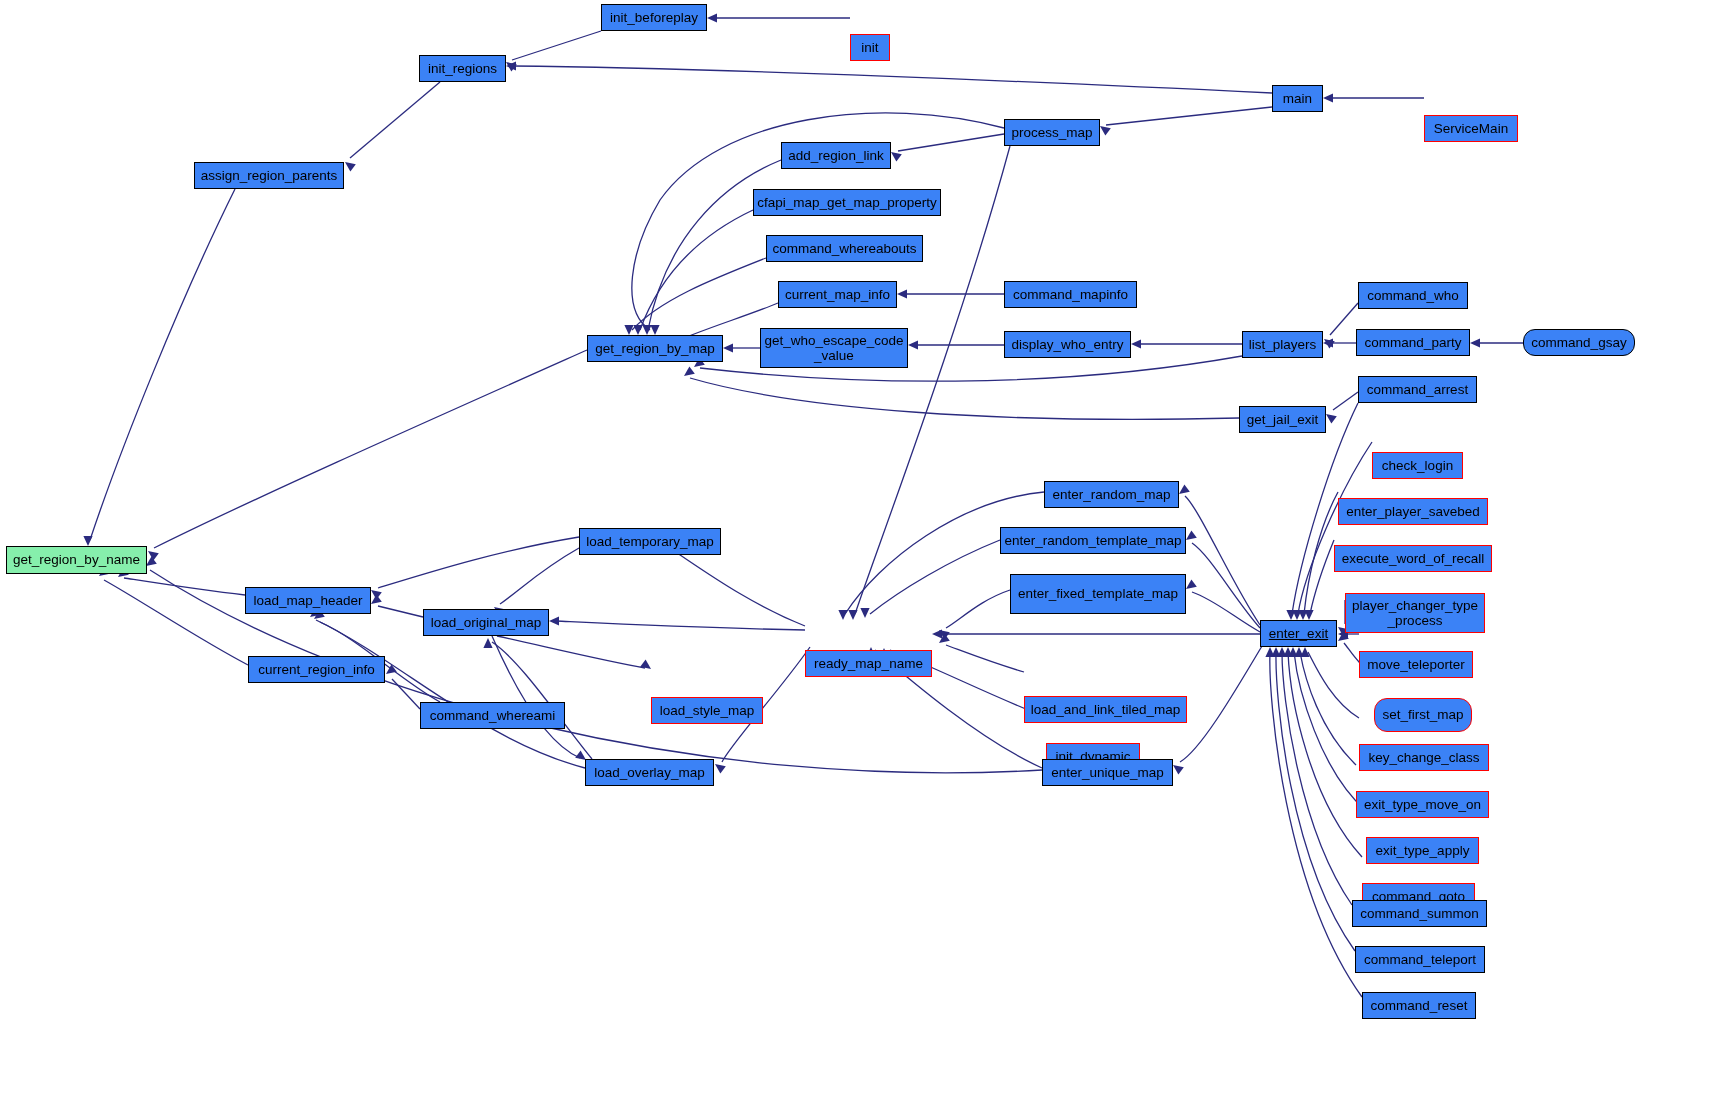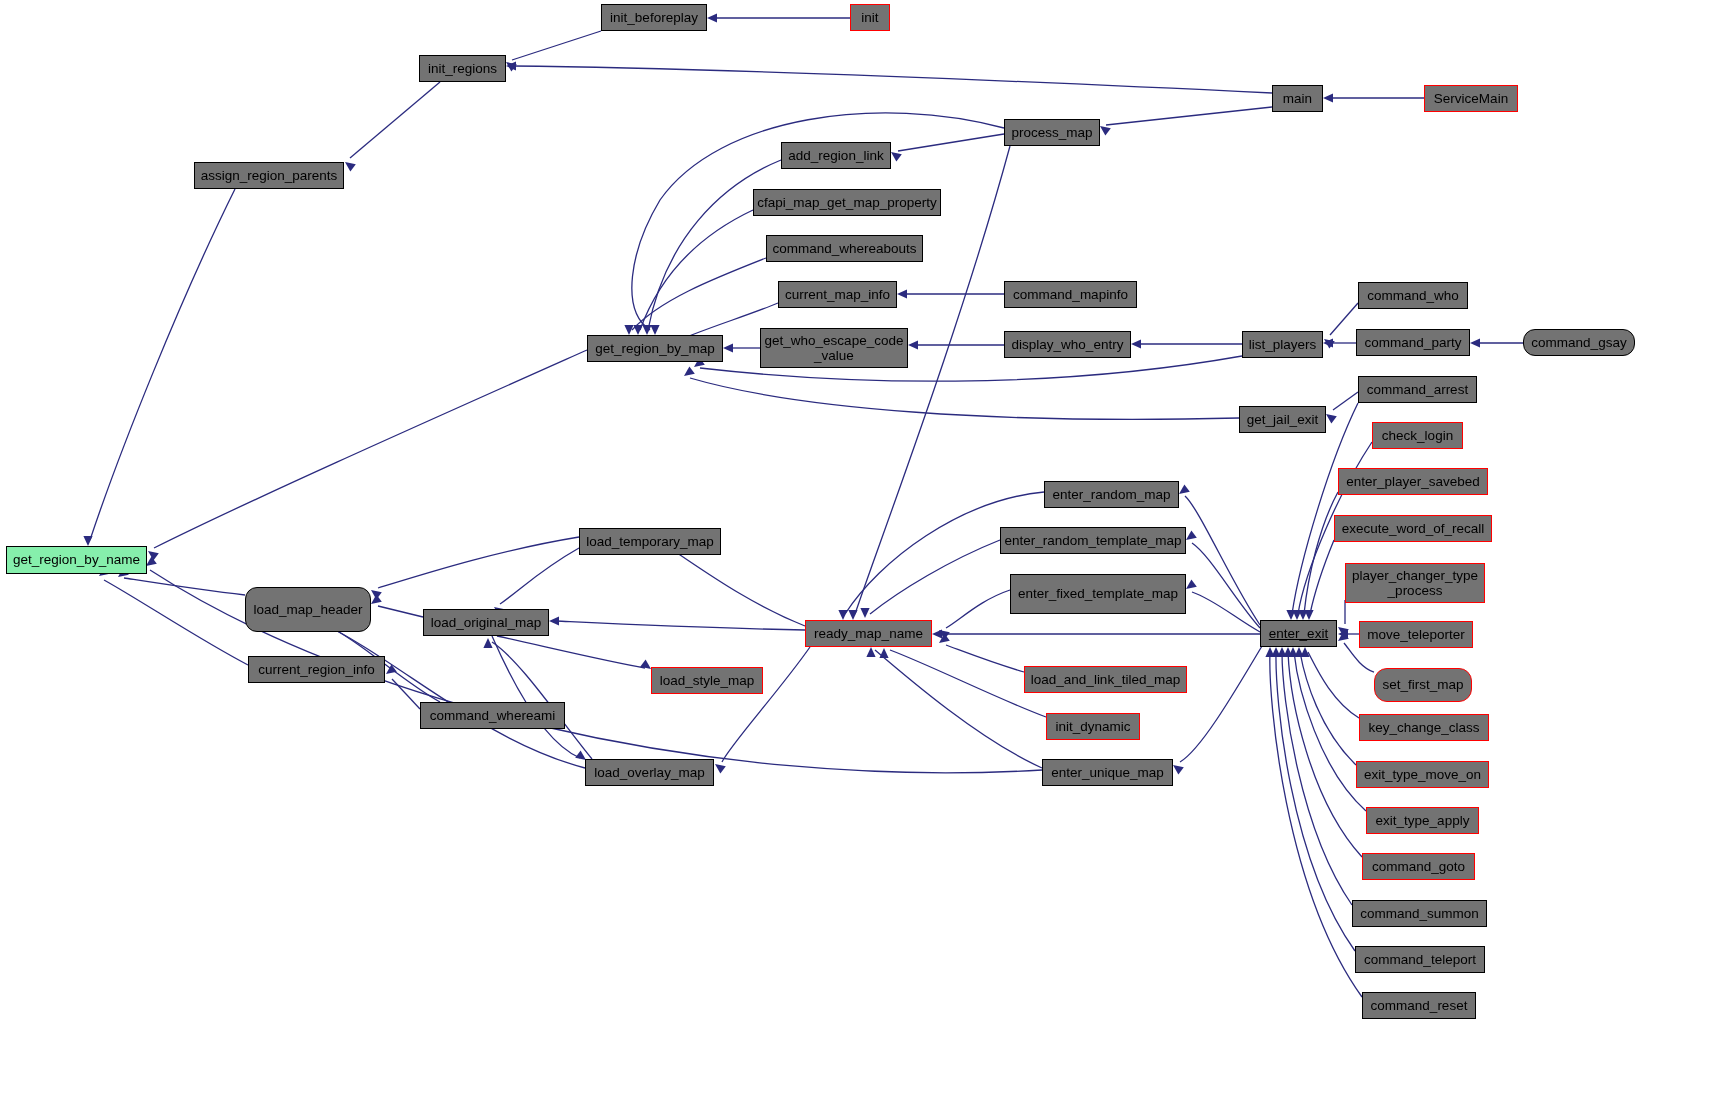--- a/index.html
+++ b/index.html
@@ -35,31 +35,32 @@
     fill: #2b2b7f;
     stroke: none;
   }
   .node {
     position: absolute;
     box-sizing: border-box;
     display: flex;
     align-items: center;
     justify-content: center;
     text-align: center;
-    background: #737373;
+    background: #3b82f6;
     border: 1px solid #000000;
     font-size: 13.5px;
     line-height: 1.12;
     color: #000000;
     white-space: pre-line;
     cursor: default;
     user-select: none;
   }
   .node.red {
     border-color: #ff0000;
+    margin-top: 30px;
   }
   .node.highlight {
     background: #86efac;
     border-color: #000000;
   }
 </style>
 </head>
 <body>
 
 <div id="graph-root">
@@ -235,20 +236,20 @@
       <div class="node" style="left: 1362px; top: 992px; width: 114px; height: 27px;">command_reset</div>
       <div class="node" style="left: 1044px; top: 481px; width: 135px; height: 27px;">enter_random_map</div>
       <div class="node" style="left: 1000px; top: 527px; width: 186px; height: 27px;">enter_random_template_map</div>
       <div class="node" style="left: 1010px; top: 574px; width: 176px; height: 40px;">enter_fixed_template_map</div>
       <div class="node" style="left: 1260px; top: 620px; width: 77px; height: 27px; text-decoration: underline;">enter_exit</div>
       <div class="node red" style="left: 1024px; top: 666px; width: 163px; height: 27px;">load_and_link_tiled_map</div>
       <div class="node red" style="left: 1046px; top: 713px; width: 94px; height: 27px;">init_dynamic</div>
       <div class="node" style="left: 1042px; top: 759px; width: 131px; height: 27px;">enter_unique_map</div>
       <div class="node red" style="left: 805px; top: 620px; width: 127px; height: 27px;">ready_map_name</div>
       <div class="node" style="left: 579px; top: 528px; width: 142px; height: 27px;">load_temporary_map</div>
-      <div class="node" style="left: 245px; top: 587px; width: 126px; height: 45px; border-radius: 12px;">load_map_header</div>
+      <div class="node" style="left: 245px; top: 587px; width: 126px; height: 27px;">load_map_header</div>
       <div class="node" style="left: 423px; top: 609px; width: 126px; height: 27px; text-align: center;">load_original_map</div>
       <div class="node red" style="left: 651px; top: 667px; width: 112px; height: 27px;">load_style_map</div>
       <div class="node" style="left: 248px; top: 656px; width: 137px; height: 27px;">current_region_info</div>
       <div class="node" style="left: 420px; top: 702px; width: 145px; height: 27px;">command_whereami</div>
       <div class="node" style="left: 585px; top: 759px; width: 129px; height: 27px;">load_overlay_map</div>
     </div>
 </div>
 
 </body></html>

